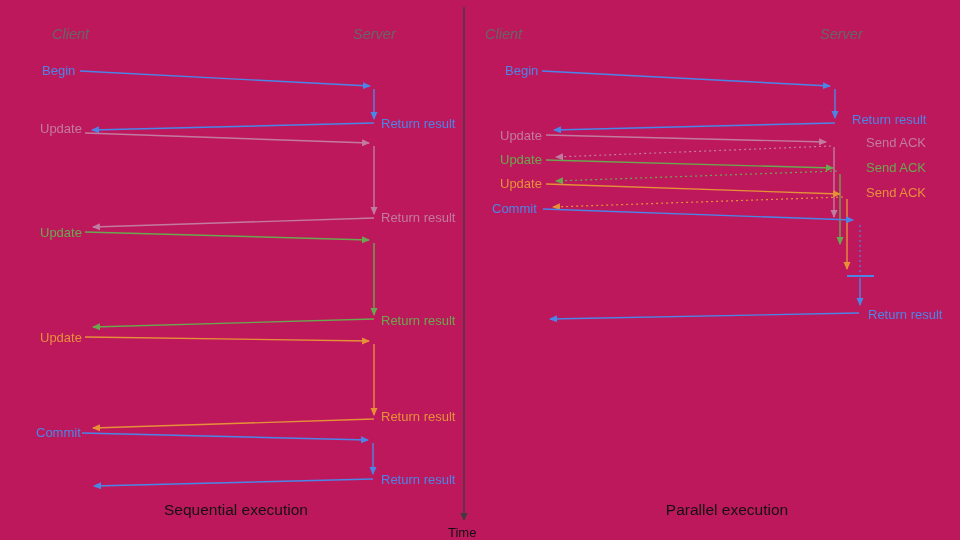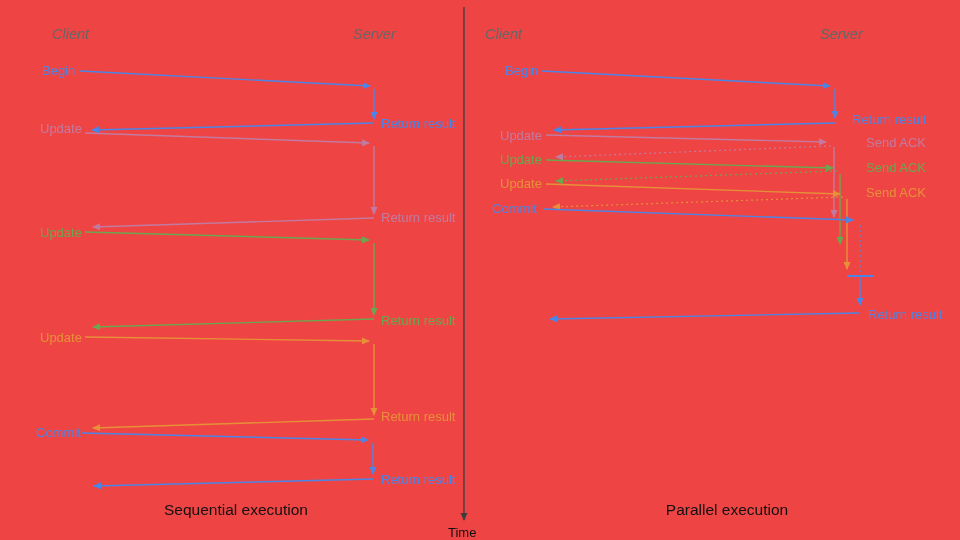--- a/index.html
+++ b/index.html
@@ -8,21 +8,21 @@
     background: #ffffff;
     width: 960px;
     height: 540px;
     overflow: hidden;
     font-family: "Liberation Sans", sans-serif;
   }
   .stage {
     position: relative;
     width: 960px;
     height: 540px;
-    background: #ef4444;
+    background: #be185d;
   }
   svg { display: block; }
   text {
     font-family: "Liberation Sans", sans-serif;
     font-size: 13px;
   }
   .col-header {
     font-size: 14.5px;
     font-style: italic;
   }

